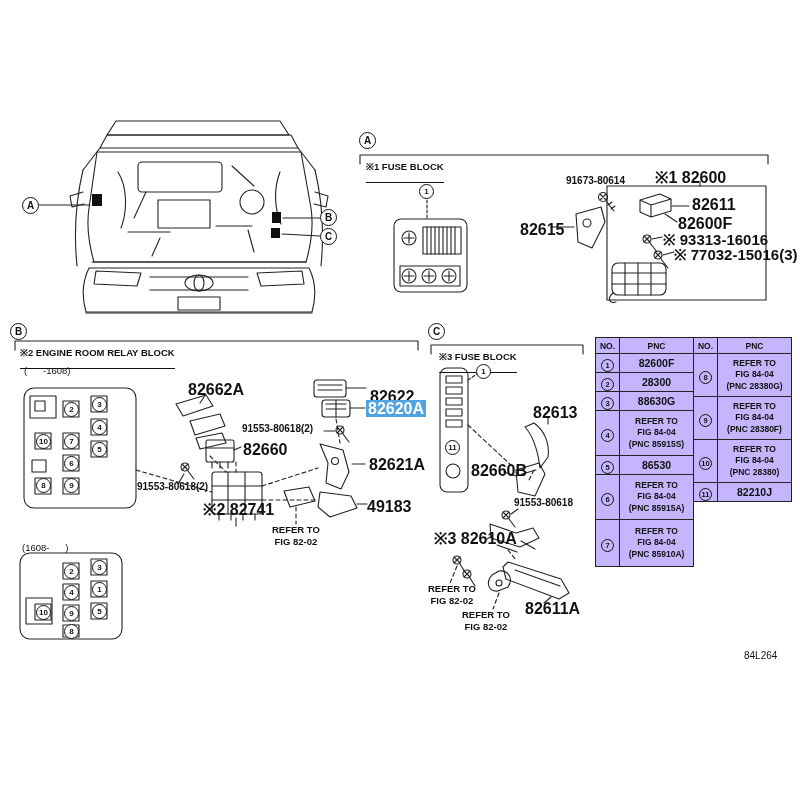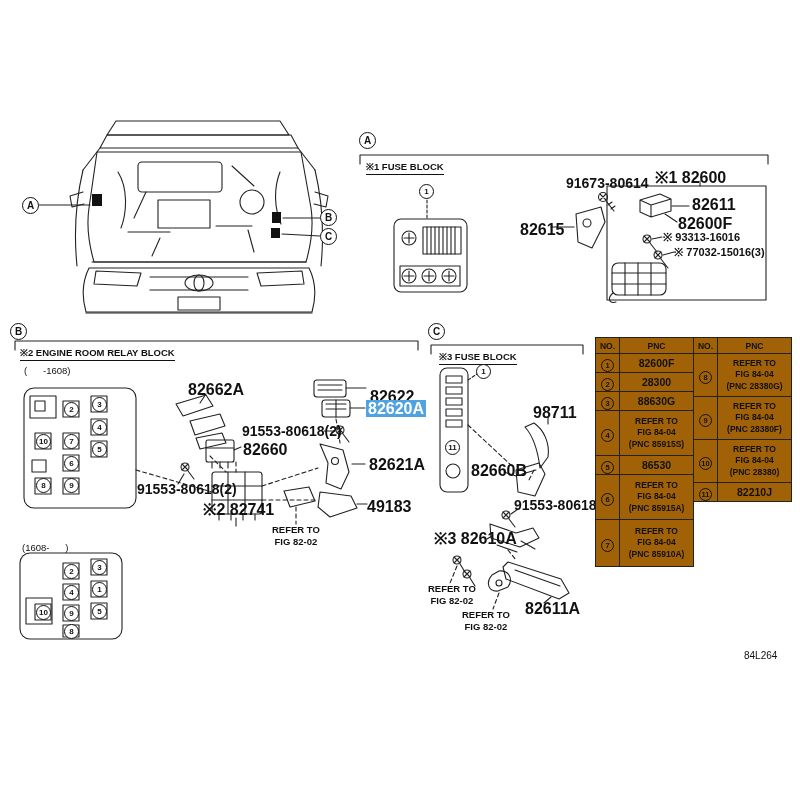--- a/index.html
+++ b/index.html
@@ -1,28 +1,28 @@
 <!DOCTYPE html>
 <html><head>
 <meta charset="utf-8">
 <style>
   html,body{margin:0;padding:0}
   body{width:800px;height:800px;background:#fff;font-family:"Liberation Sans",sans-serif}
   #canvas{position:relative;width:800px;height:800px;overflow:hidden;background:#fff;color:#111}
   svg{position:absolute;left:0;top:0}
   .lbl{position:absolute;font-size:16px;font-weight:bold;color:#111;white-space:pre-line;line-height:1.2}
-  .sm{font-size:14px}
-  .xs{font-size:11px}
+  .sm{font-size:10px}
+  .xs{font-size:15px}
   .refer{font-size:9.5px;text-align:center;line-height:1.25}
-  .title{position:absolute;font-size:9.5px;font-weight:bold;color:#111;border-bottom:1px solid #111;padding-bottom:1px;white-space:pre}
+  .title{position:absolute;font-size:9.5px;font-weight:bold;color:#111;border-bottom:1px solid #111;padding-bottom:9px;white-space:pre}
   .range{position:absolute;font-size:9.5px;font-weight:normal;color:#111;white-space:pre}
   .marker{position:absolute;width:17px;height:17px;border:1.4px solid #111;border-radius:50%;display:flex;align-items:center;justify-content:center;font-size:10px;font-weight:bold;background:#fff;color:#111;box-sizing:border-box}
   .cnum{position:absolute;width:15px;height:15px;border:1.1px solid #111;border-radius:50%;display:flex;align-items:center;justify-content:center;font-size:8px;font-weight:bold;background:#fff;color:#111;box-sizing:border-box}
   .hl{background:#4FA3E0;color:#fff;padding:0 2px}
-  .ptable{position:absolute;border-collapse:collapse;table-layout:fixed;background:#a16207}
+  .ptable{position:absolute;border-collapse:collapse;table-layout:fixed;background:#c4b5fd}
   .ptable th,.ptable td{border:1px solid #222;text-align:center;vertical-align:middle;padding:0}
   .ptable th{font-size:8.5px;font-weight:bold;height:15px}
   td.pnc{font-size:10.5px;font-weight:bold;white-space:pre-line}
   td.pnc.multi{font-size:8.5px;line-height:1.3}
   .tcirc{display:inline-flex;width:13px;height:13px;border:1px solid #111;border-radius:50%;align-items:center;justify-content:center;font-size:7.5px;font-weight:bold;box-sizing:border-box}
   .code{position:absolute;font-size:10px;font-weight:normal;color:#111}
 </style>
 </head>
 <body>
 
@@ -262,21 +262,21 @@
 <div class="cnum" style="left:92px;top:582px">1</div>
 <div class="cnum" style="left:36px;top:605px">10</div>
 <div class="cnum" style="left:64px;top:606px">9</div>
 <div class="cnum" style="left:92px;top:604px">5</div>
 <div class="cnum" style="left:64px;top:624px">8</div>
 
 <div class="marker" style="left:428px;top:323px">C</div>
 <div class="title" style="left:439px;top:350px">※3 FUSE BLOCK</div>
 <div class="cnum" style="left:476px;top:364px">1</div>
 <div class="cnum" style="left:445px;top:440px">11</div>
-<div class="lbl" style="left:533px;top:403px">98711</div>
+<div class="lbl" style="left:533px;top:403px">82613</div>
 <div class="lbl" style="left:471px;top:461px">82660B</div>
 <div class="lbl sm" style="left:514px;top:497px">91553-80618</div>
 <div class="lbl" style="left:434px;top:529px">※3 82610A</div>
 <div class="lbl" style="left:525px;top:599px">82611A</div>
 <div class="lbl refer" style="left:428px;top:583px">REFER TO
 FIG 82-02</div>
 <div class="lbl refer" style="left:462px;top:609px">REFER TO
 FIG 82-02</div>
 
 <table class="ptable" style="left:595px;top:337px;width:98px">

